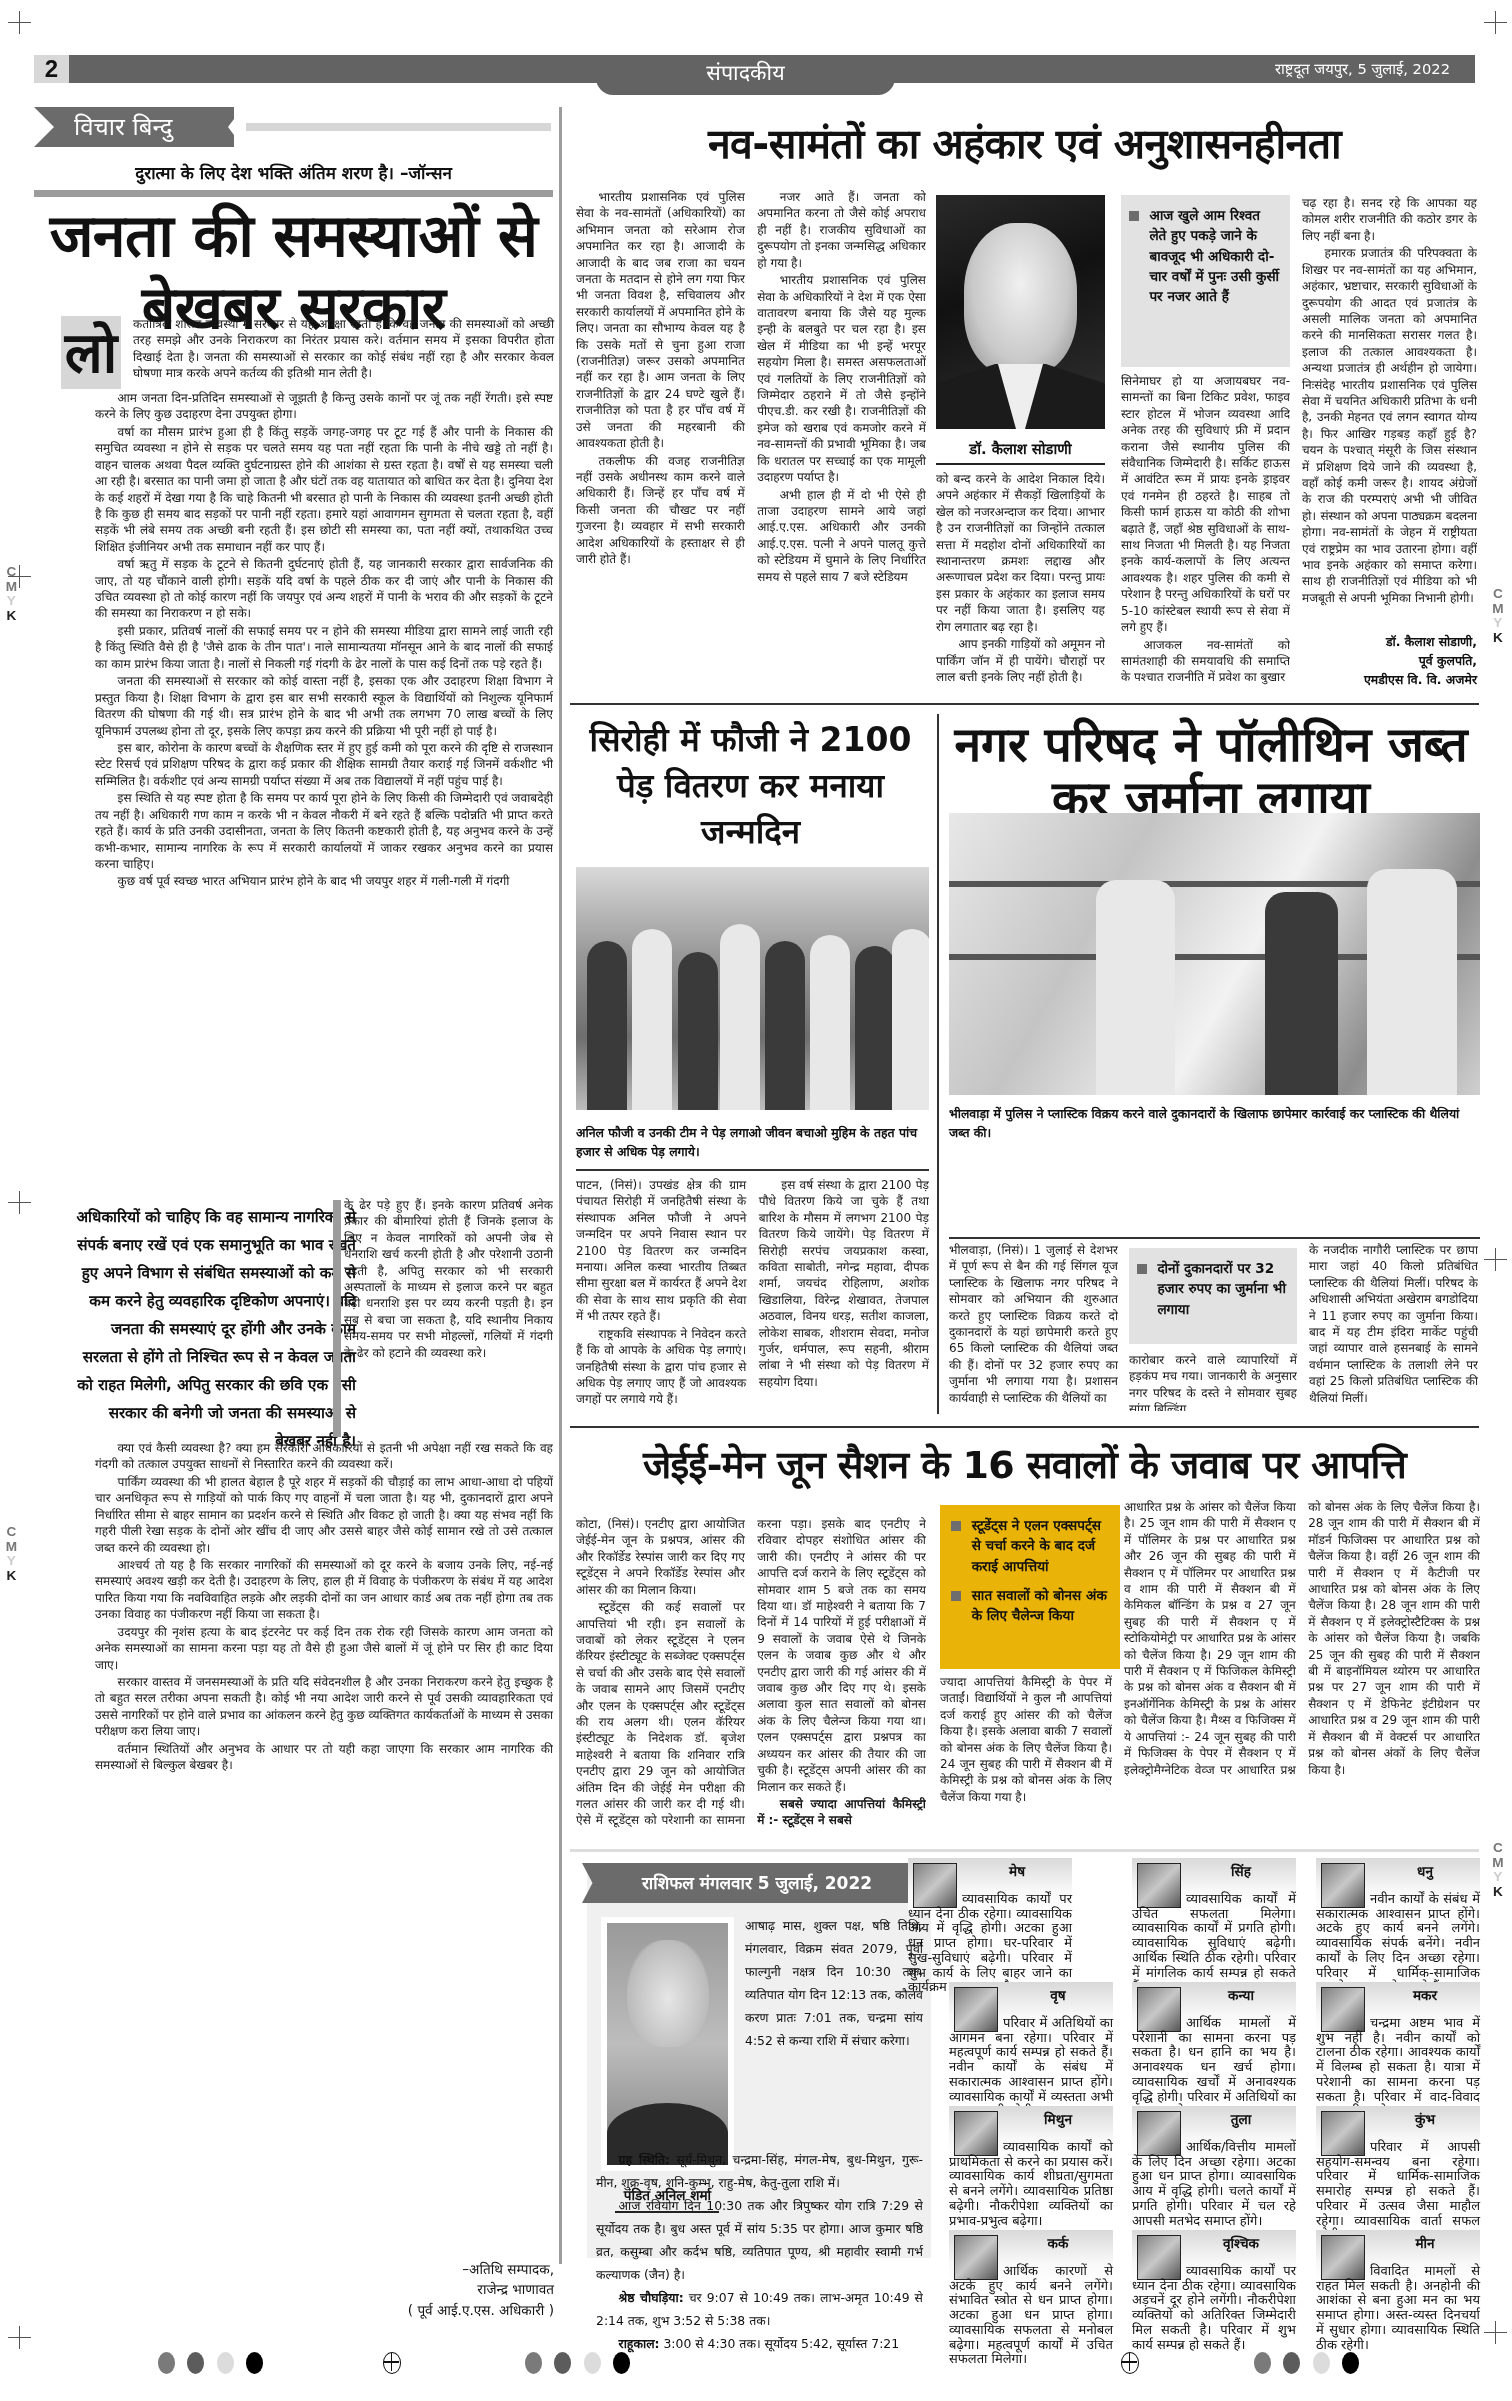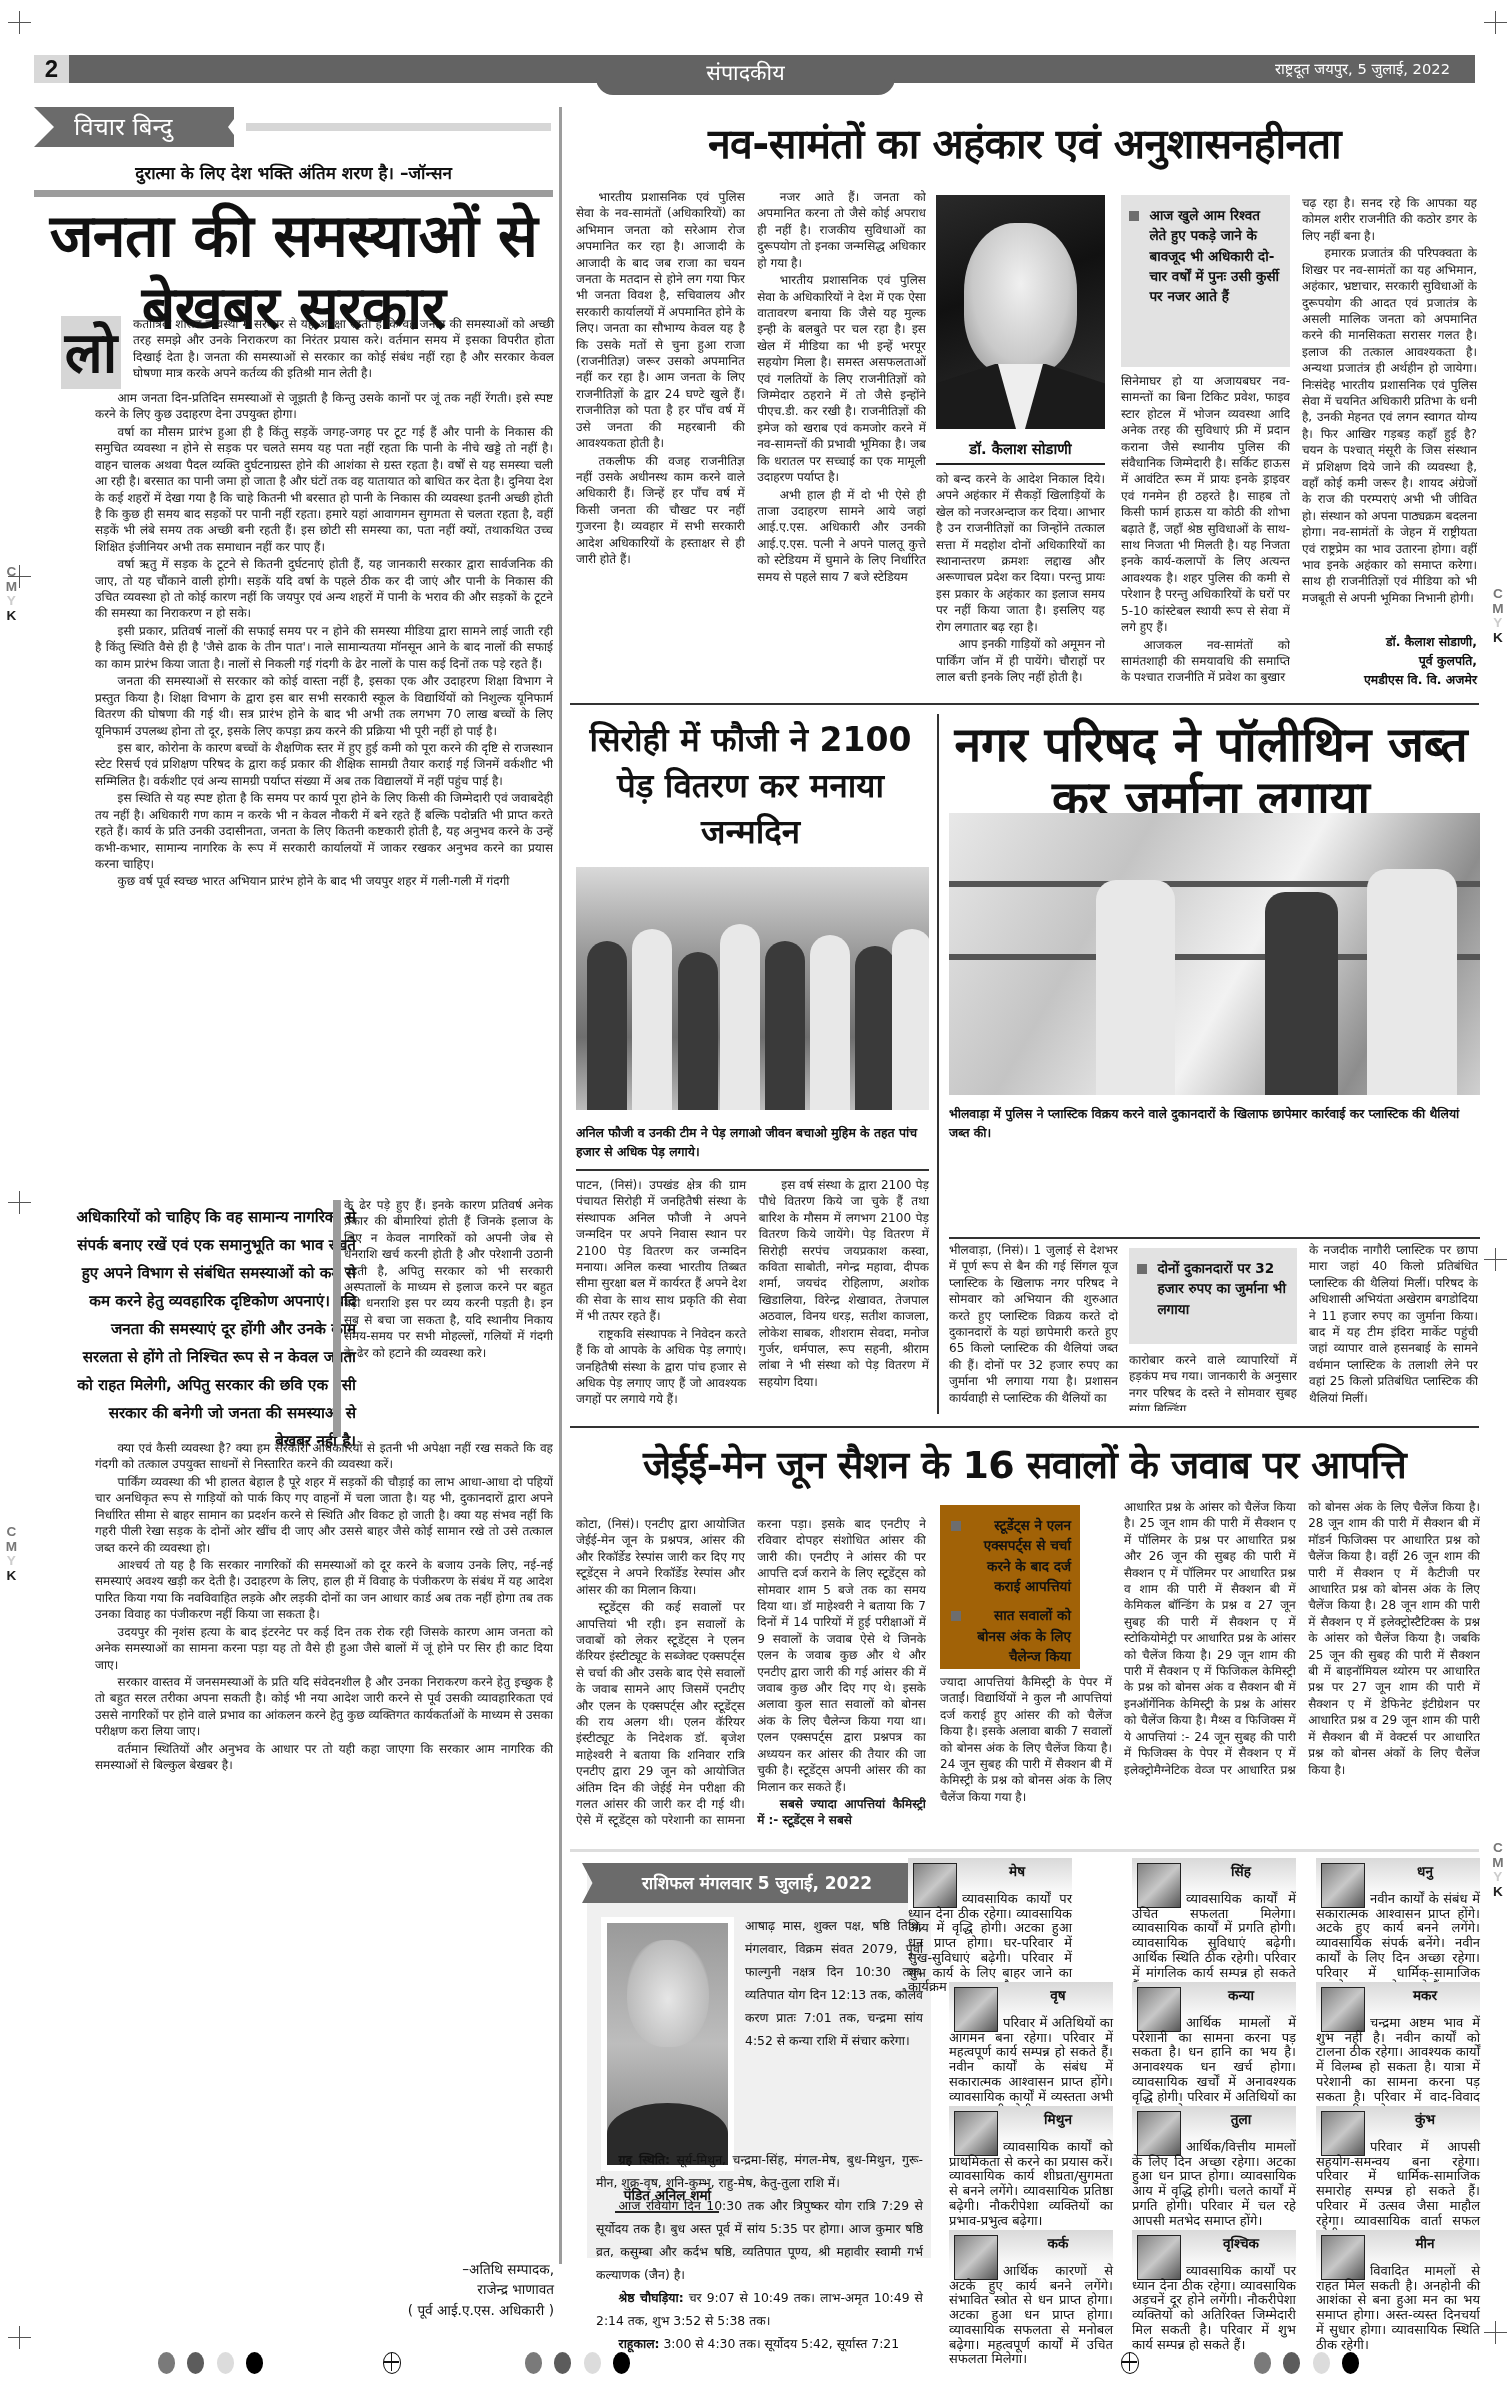--- a/index.html
+++ b/index.html
@@ -77,21 +77,21 @@
   #poly-rule { left: 949px; top: 1237px; width: 531px; height: 2.3px; background: #333; }
   #poly-body-a { left: 949px; top: 1242px; width: 169px; height: 169px; overflow: hidden; }
   #poly-highlight { left: 1129px; top: 1248px; width: 168px; height: 96px; background: #e2e2e2; padding: 10.2px 9px 0 8px; }
   #poly-body-b { left: 1129px; top: 1352px; width: 168px; height: 59px; overflow: hidden; }
   #poly-body-c { left: 1309px; top: 1242px; width: 169px; height: 169px; overflow: hidden; }
   #rule-2 { left: 570px; top: 1426px; width: 909px; height: 2.3px; }
 
   
   #jee-title { left: 570px; top: 1437px; width: 909px; text-align: center; font-size: 38px; font-weight: bold; line-height: 56px; letter-spacing: -0.6px; }
   #jee-body-a { left: 576px; top: 1499px; width: 350px; height: 344px; overflow: hidden; margin-top: 17px; }
-  #jee-highlight { left: 940px; top: 1505px; width: 140px; height: 164px; background: #a16207; padding: 10.2px 9px 0 11.3px; text-align: right; }
+  #jee-highlight { left: 940px; top: 1505px; width: 180px; height: 164px; background: #eab308; padding: 10.2px 9px 0 11.3px; }
   #jee-body-b { left: 940px; top: 1674px; width: 172px; height: 169px; overflow: hidden; }
   #jee-body-c { left: 1124px; top: 1499px; width: 356px; height: 344px; overflow: hidden; }
   #rule-3 { left: 570px; top: 1849px; width: 909px; height: 3.4px; background: #ddd; }
 
   
   #rashi-box { left: 587px; top: 1863px; width: 344px; height: 395px; background: #f0f0f0; }
   #rashi-banner { left: 582px; top: 1863px; width: 350px; height: 40px; background: #6b6b6b; color: #fff; font-size: 17px; line-height: 40px; text-align: center; font-weight: bold; clip-path: polygon(0 0, 100% 0, 97% 50%, 100% 100%, 0 100%, 3% 50%); }
   #pandit-photo { left: 601px; y: 0; top: 1917px; width: 133px; height: 254px; background: #fff; padding: 5.6px; }
   #pandit-photo .ph { width: 100%; height: 100%; background: linear-gradient(180deg, #9a9a9a 0%, #bdbdbd 50%, #7d7d7d 100%); position: relative; overflow: hidden; }
   #pandit-photo .ph .head { position: absolute; left: 20px; top: 17px; width: 82px; height: 107px; border-radius: 45%; background: radial-gradient(ellipse at 50% 55%, #e6e6e6 0%, #bbb 70%, #333 100%); }

